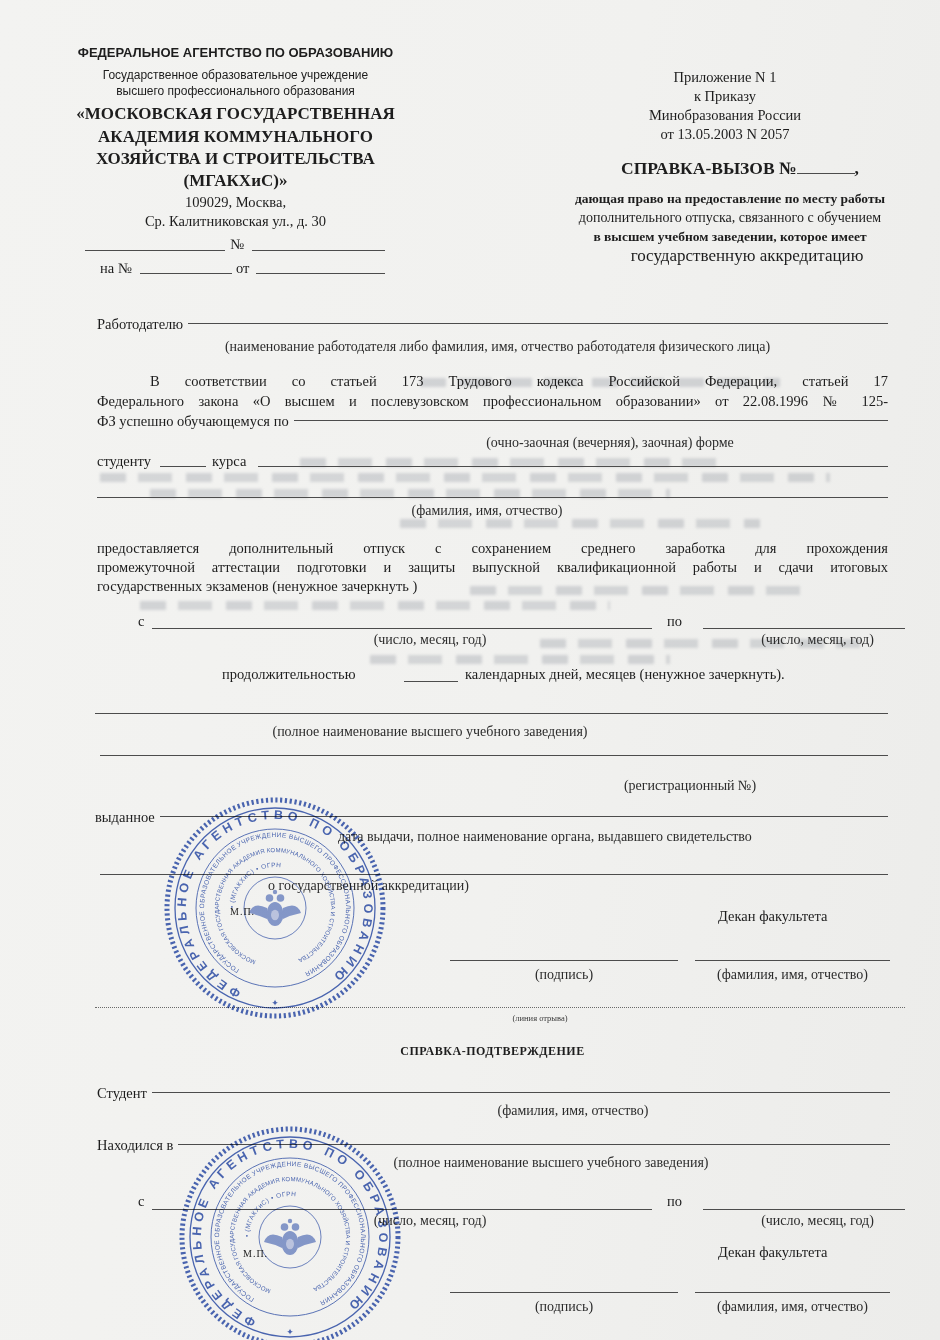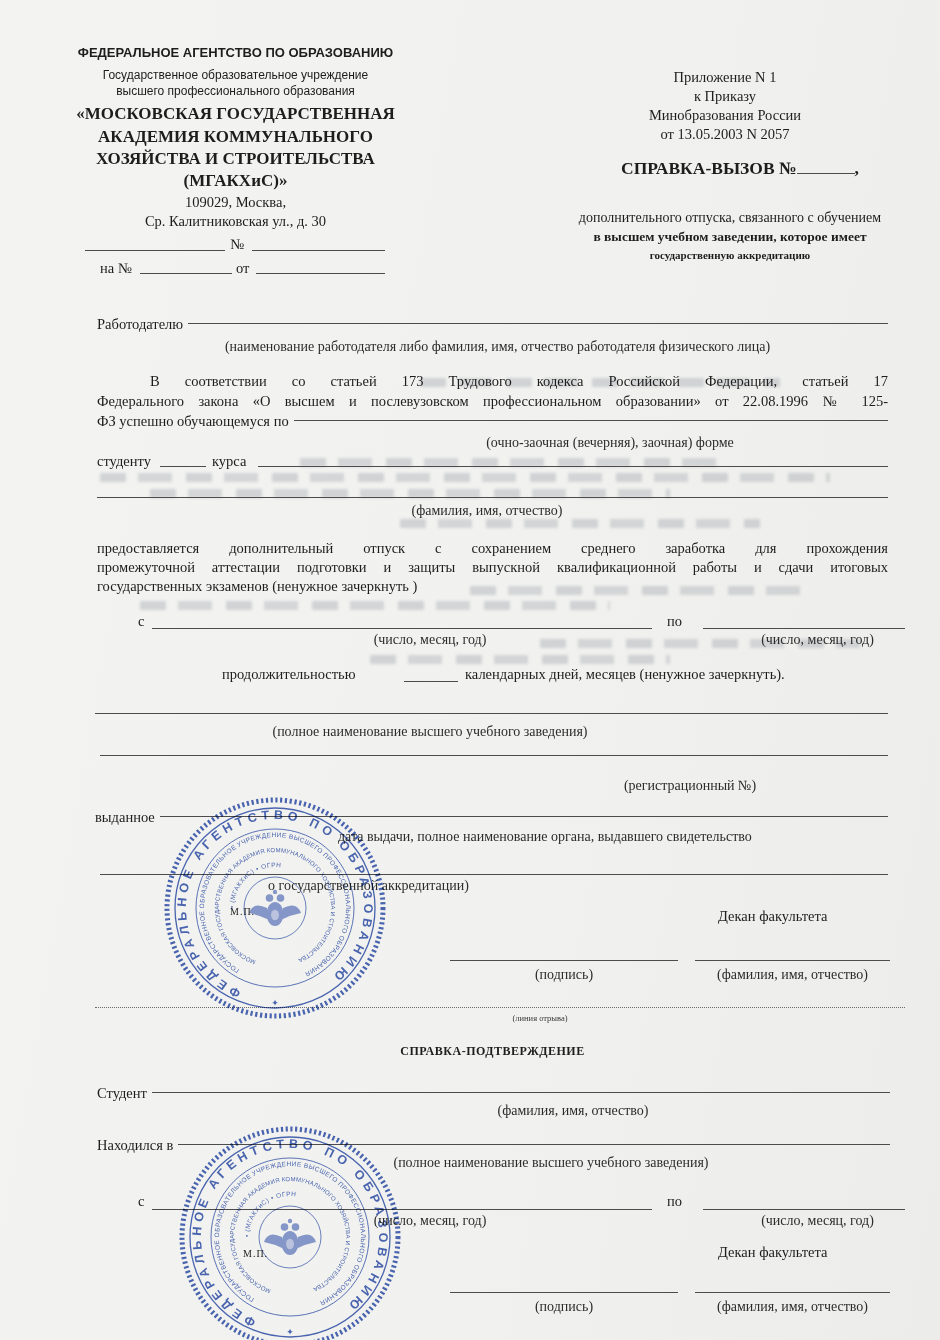--- a/index.html
+++ b/index.html
@@ -55,23 +55,24 @@
   <div class="abs t" style="left:100px;top:259px">на №</div>
   <div class="abs ln" style="left:140px;top:273px;width:92px"></div>
   <div class="abs t" style="left:236px;top:259px">от</div>
   <div class="abs ln" style="left:256px;top:273px;width:129px"></div>
 
   <div class="abs c t" style="left:540px;top:68px;width:370px">Приложение N 1</div>
   <div class="abs c t" style="left:540px;top:87px;width:370px">к Приказу</div>
   <div class="abs c t" style="left:540px;top:106px;width:370px">Минобразования России</div>
   <div class="abs c t" style="left:540px;top:125px;width:370px">от 13.05.2003 N 2057</div>
   <div class="abs c" style="left:555px;top:158px;width:370px;font-size:17.5px;font-weight:bold"><span>СПРАВКА-ВЫЗОВ №</span><span class="blank" style="width:58px"></span><span>,</span></div>
+  <div class="abs c" style="left:545px;top:189px;width:370px;font-size:13.5px;font-weight:600;line-height:19px">дающая право на предоставление по месту работы</div>
   <div class="abs c" style="left:545px;top:208px;width:370px;font-size:14px;font-weight:400;line-height:19px">дополнительного отпуска, связанного с обучением</div>
   <div class="abs c" style="left:545px;top:227px;width:370px;font-size:13.5px;font-weight:600;line-height:19px">в высшем учебном заведении, которое имеет</div>
-  <div class="abs c" style="left:545px;top:246px;width:370px;font-size:11px;font-weight:700;line-height:19px">государственную аккредитацию</div>
+  <div class="abs c" style="left:562px;top:246px;width:370px;font-size:17px;font-weight:400;line-height:19px">государственную аккредитацию</div>
 
   <div class="abs flexrow t" style="left:97px;top:315px;width:791px">
     <span>Работодателю</span>
     <span class="fl"></span>
   </div>
   <div class="abs cap c" style="left:100px;top:340px;width:795px">(наименование работодателя либо фамилия, имя, отчество работодателя физического лица)</div>
 
   <div class="abs t j" style="left:150px;top:372px;width:738px;height:19px;overflow:hidden">В соответствии со статьей 173 Трудового кодекса Российской Федерации, статьей 17</div>
   <div class="abs t j" style="left:97px;top:392px;width:791px;height:19px;overflow:hidden">Федерального закона «О высшем и послевузовском профессиональном образовании» от 22.08.1996 № 125-</div>
   <div class="abs flexrow t" style="left:97px;top:412px;width:791px">

